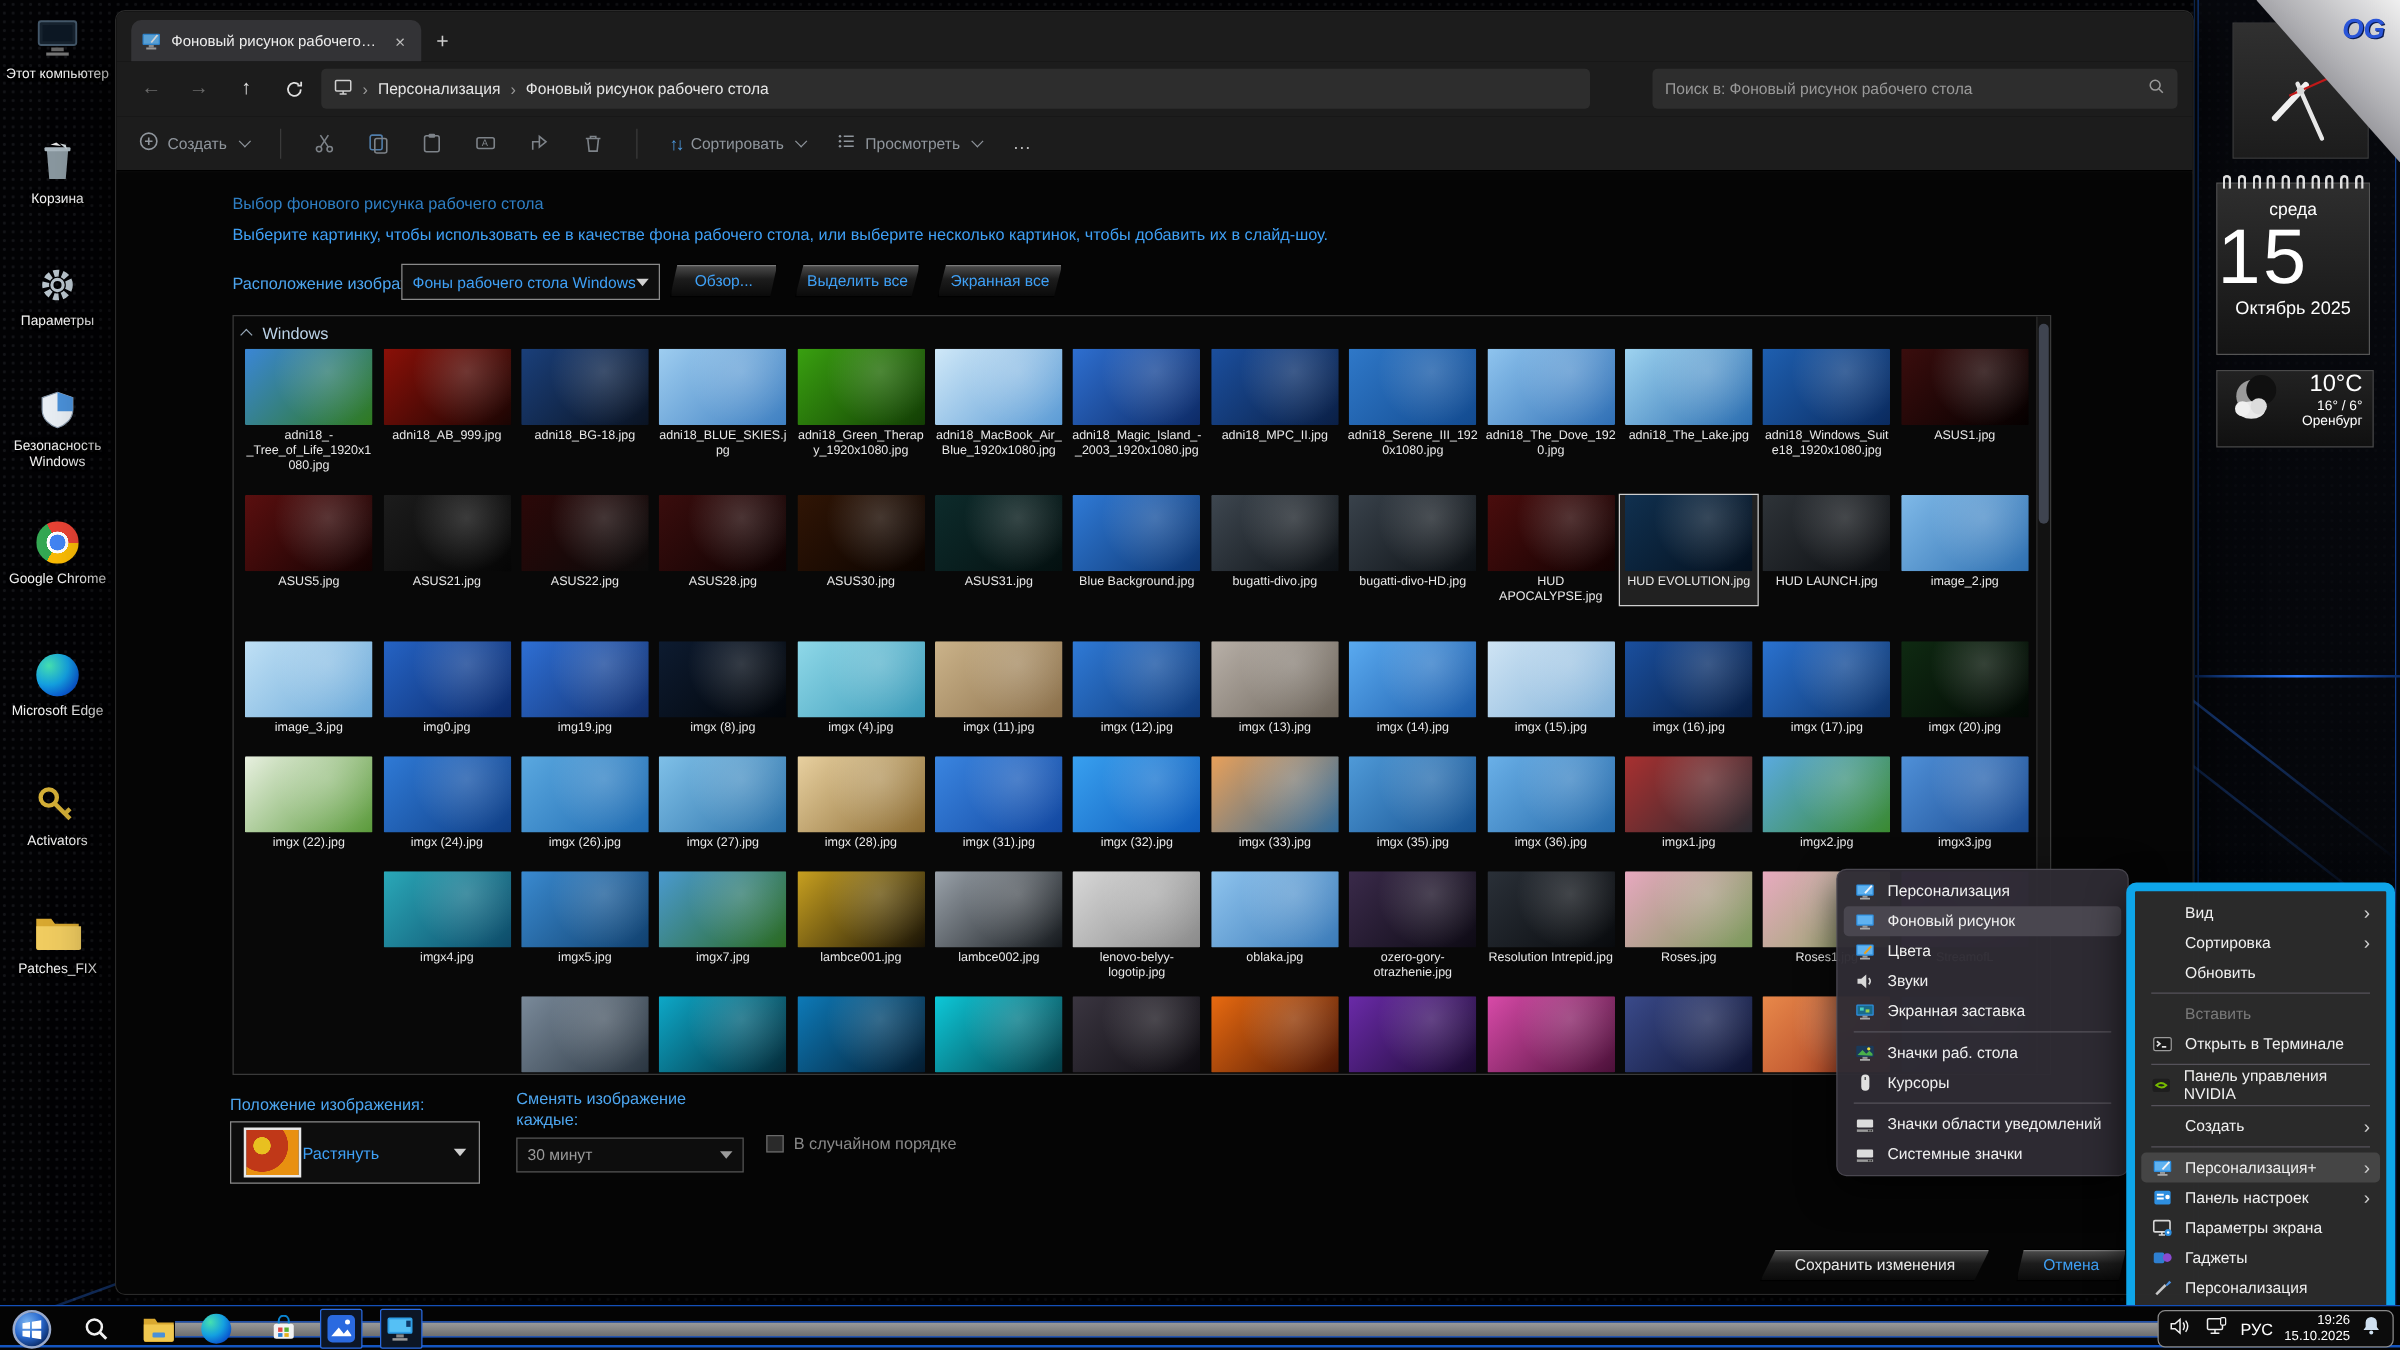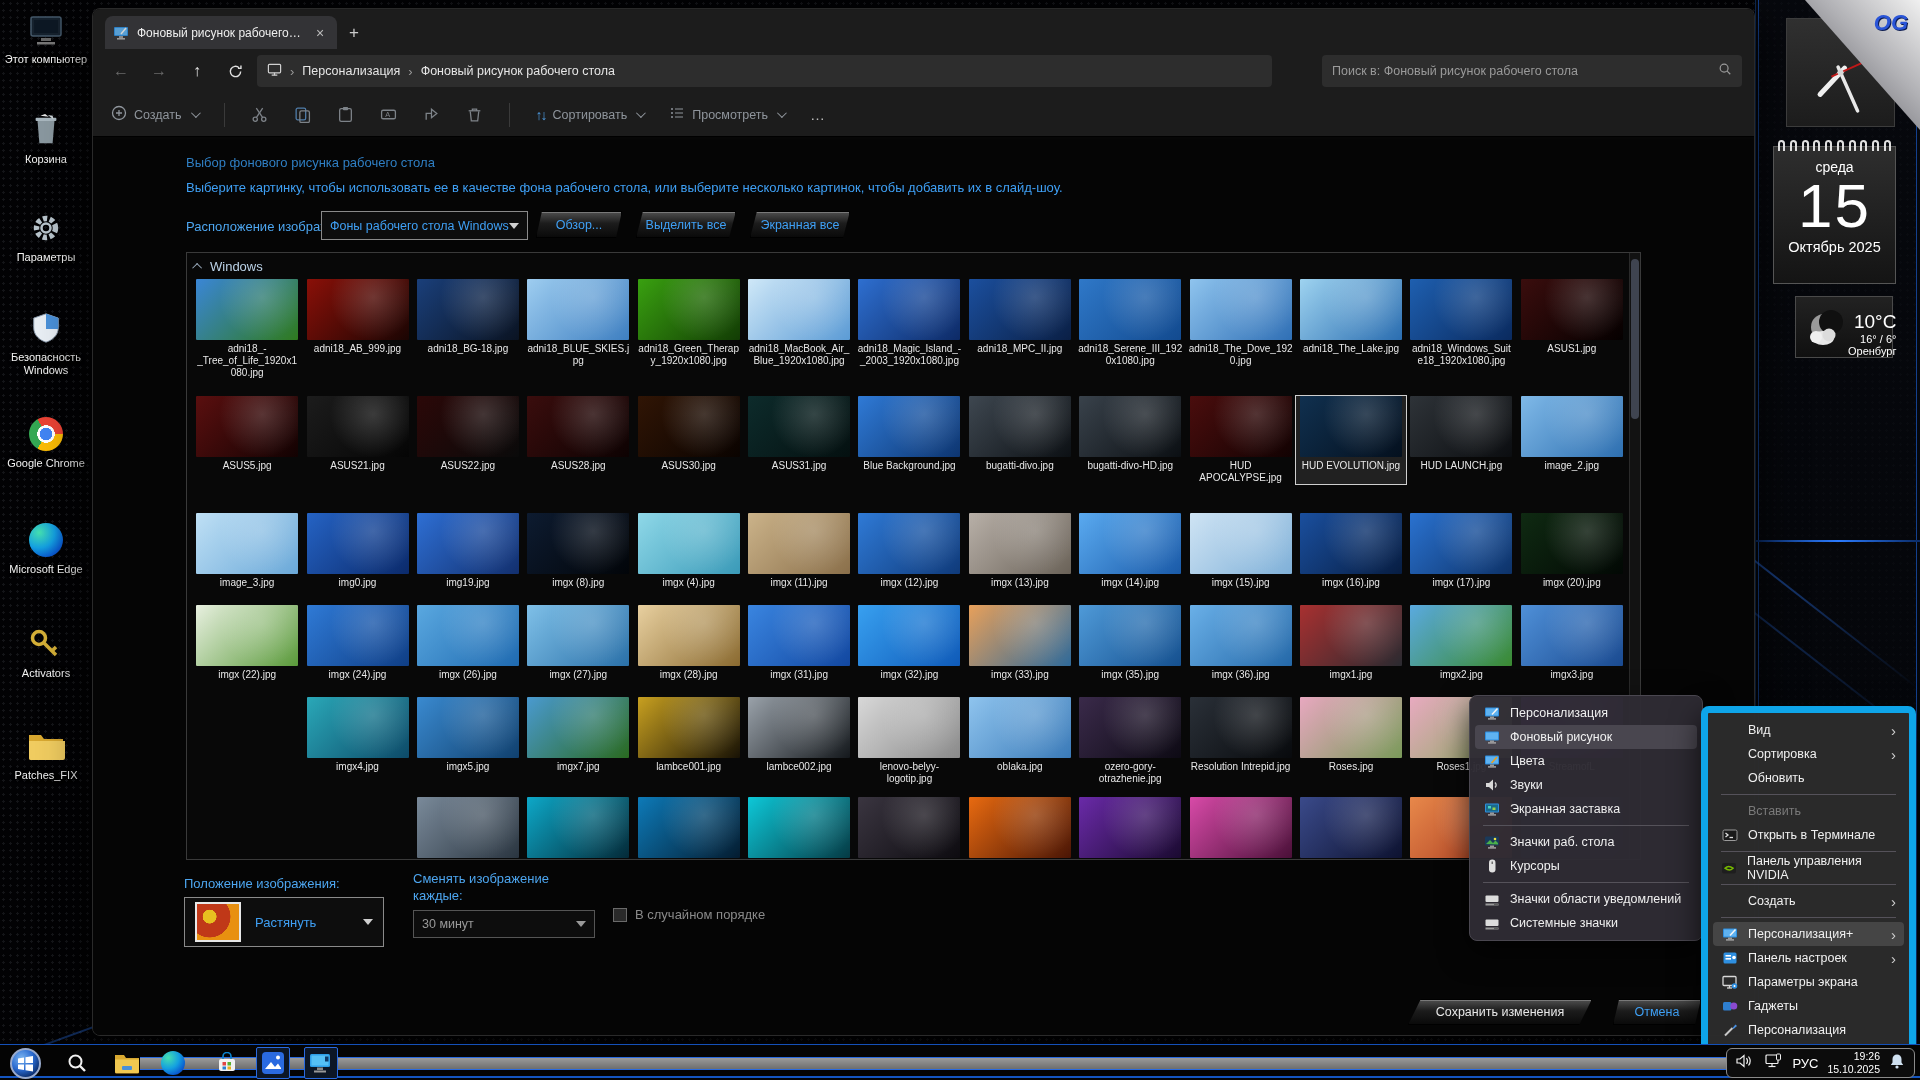--- a/index.html
+++ b/index.html
@@ -89,21 +89,21 @@
   .cell { width:110.4px; display:flex; flex-direction:column; align-items:center; }
   .thumb { width:102px; height:61px; border-radius:1px; }
   .tlabel { font-size:10px; color:#e8e8e8; text-align:center; line-height:1.22; margin-top:3px;
     width:104px; word-wrap:break-word; }
   .cell.sel { background:rgba(255,255,255,.10); outline:1px solid #cfcfcf; }
   .scrollbar { position:absolute; right:0; top:0; bottom:0; width:11px; background:#121212; border-left:1px solid #2a2a2a; }
   .scroll-thumb { position:absolute; left:1px; right:1px; top:6px; height:160px; background:#3f4450; border-radius:4px; }
   
   .pos-label { position:absolute; left:91px; top:737px; font-size:13px; color:#4da6f0; }
   .pos-select { position:absolute; left:91px; top:758px; width:200px; height:50px; background:#0d0d0d;
-    border:1px solid #8a8a8a; display:flex; align-items:center; gap:14px; padding:0 10px; }
+    border:1px solid #8a8a8a; display:flex; align-items:center; gap:1px; padding:0 10px; }
   .pos-thumb { width:46px; height:40px; border:2px solid #e8e8e8;
     background:radial-gradient(circle at 30% 35%,#e8c020 0 18%,#c03818 19% 55%,#e89010 56%); }
   .pos-text { color:#3fa0f5; font-size:13px; }
   .pos-select .sel-arrow { margin-left:auto; width:0; height:0; border-left:5px solid transparent;
     border-right:5px solid transparent; border-top:6px solid #cfcfcf; }
   .chg-label { position:absolute; left:320px; top:732px; width:170px; font-size:13px; color:#4da6f0; line-height:1.3; }
   .chg-select { position:absolute; left:320px; top:771px; width:182px; height:28px; background:#0d0d0d;
     border:1px solid #555; display:flex; align-items:center; font-size:12.5px; color:#9a9a9a; padding:0 8px; }
   .chg-select .sel-arrow { margin-left:auto; width:0; height:0; border-left:5px solid transparent;
     border-right:5px solid transparent; border-top:6px solid #9a9a9a; }
@@ -140,24 +140,24 @@
   .tray .lang { font-size:13px; color:#fff; }
   .tray .clockcol { text-align:right; font-size:10.5px; color:#fff; line-height:1.25; }
   
   .w-clock { position:absolute; left:1786px; top:18px; width:109px; height:109px;
     background:linear-gradient(180deg,#303030,#1c1c1c); border:1px solid #3c3c3c; }
   .w-cal { position:absolute; left:1773px; top:146px; width:123px; height:138px;
     background:linear-gradient(180deg,#2e2e2e,#141414); border:1px solid #555; }
   .cal-spiral { position:absolute; top:-7px; left:4px; right:4px; display:flex; justify-content:space-between; }
   .cal-spiral span { width:7px; height:11px; border:2px solid #e0e0e0; border-bottom:none; border-radius:5px 5px 0 0; background:transparent; }
   .cal-wd { text-align:center; font-size:14px; color:#fff; margin-top:12px; }
-  .cal-day { text-align:center; font-size:62px; color:#fff; line-height:1.0; font-weight:400; letter-spacing:2px; }
+  .cal-day { font-size:62px; color:#fff; line-height:1.0; font-weight:400; letter-spacing:2px; }
   .cal-my { text-align:center; font-size:14.5px; color:#fff; margin-top:2px; }
-  .w-weather { position:absolute; left:1773px; top:296px; width:98px; height:62px;
-    background:linear-gradient(180deg,#222,#101010); border:1px solid #4a4a4a; display:flex; align-items:flex-end;margin-left:22px; }
+  .w-weather { position:absolute; left:1773px; top:296px; width:126px; height:62px;
+    background:linear-gradient(180deg,#222,#101010); border:1px solid #4a4a4a; display:flex; align-items:flex-start; }
   .ww-txt { margin-left:auto; text-align:right; padding-right:8px; color:#fff; }
   .ww-temp { font-size:19px; }
   .ww-range,.ww-city { font-size:11px; }
   .peel { position:absolute; right:0; top:0; width:115px; height:130px; z-index:60;
     background:linear-gradient(225deg,#f0f0f0,#b0b0b4 40%,#7a7a80 70%,#55555a);
     clip-path:polygon(100% 0,0 0,100% 100%); filter:drop-shadow(-3px 3px 5px rgba(0,0,0,.6)); }
   .peel-logo { position:absolute; right:12px; top:10px; font-size:22px; font-weight:bold; font-style:italic;
     color:#2a55d8; text-shadow:1px 1px 0 #0a1a50; z-index:61; }
 </style>
 </head>

